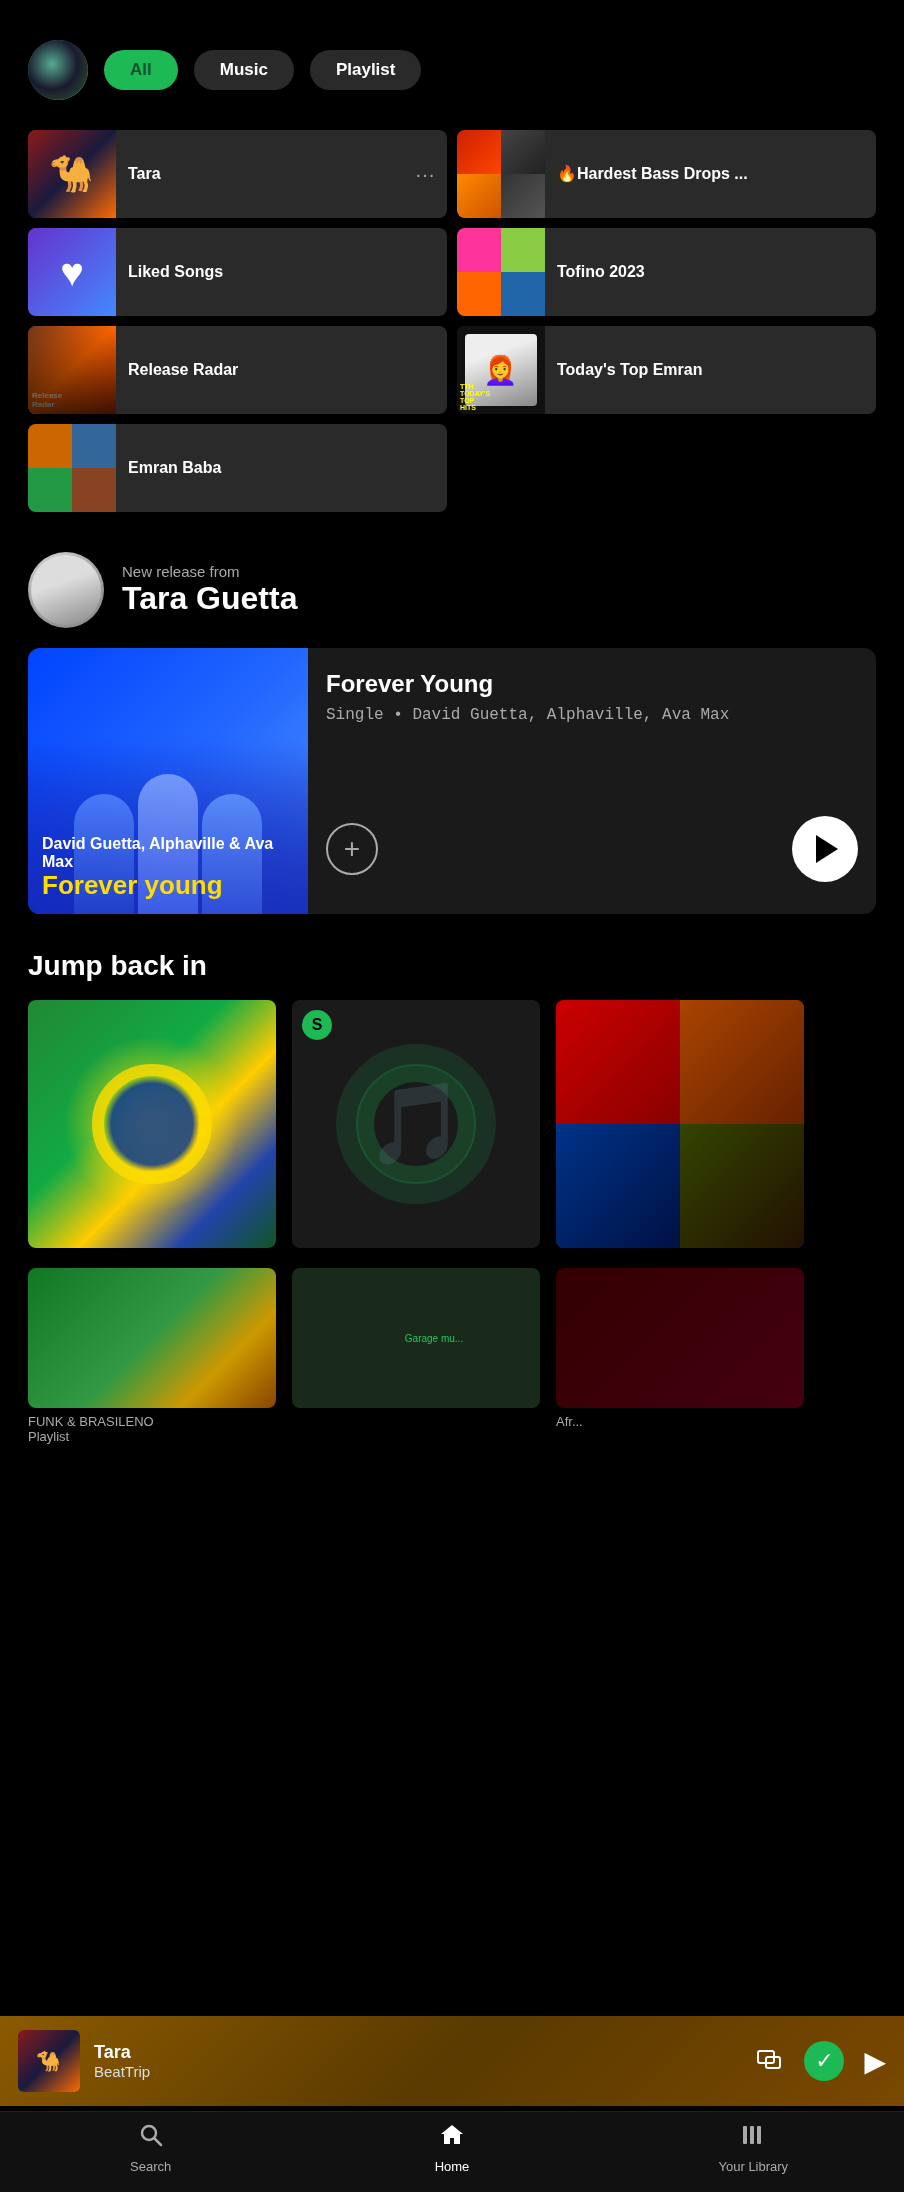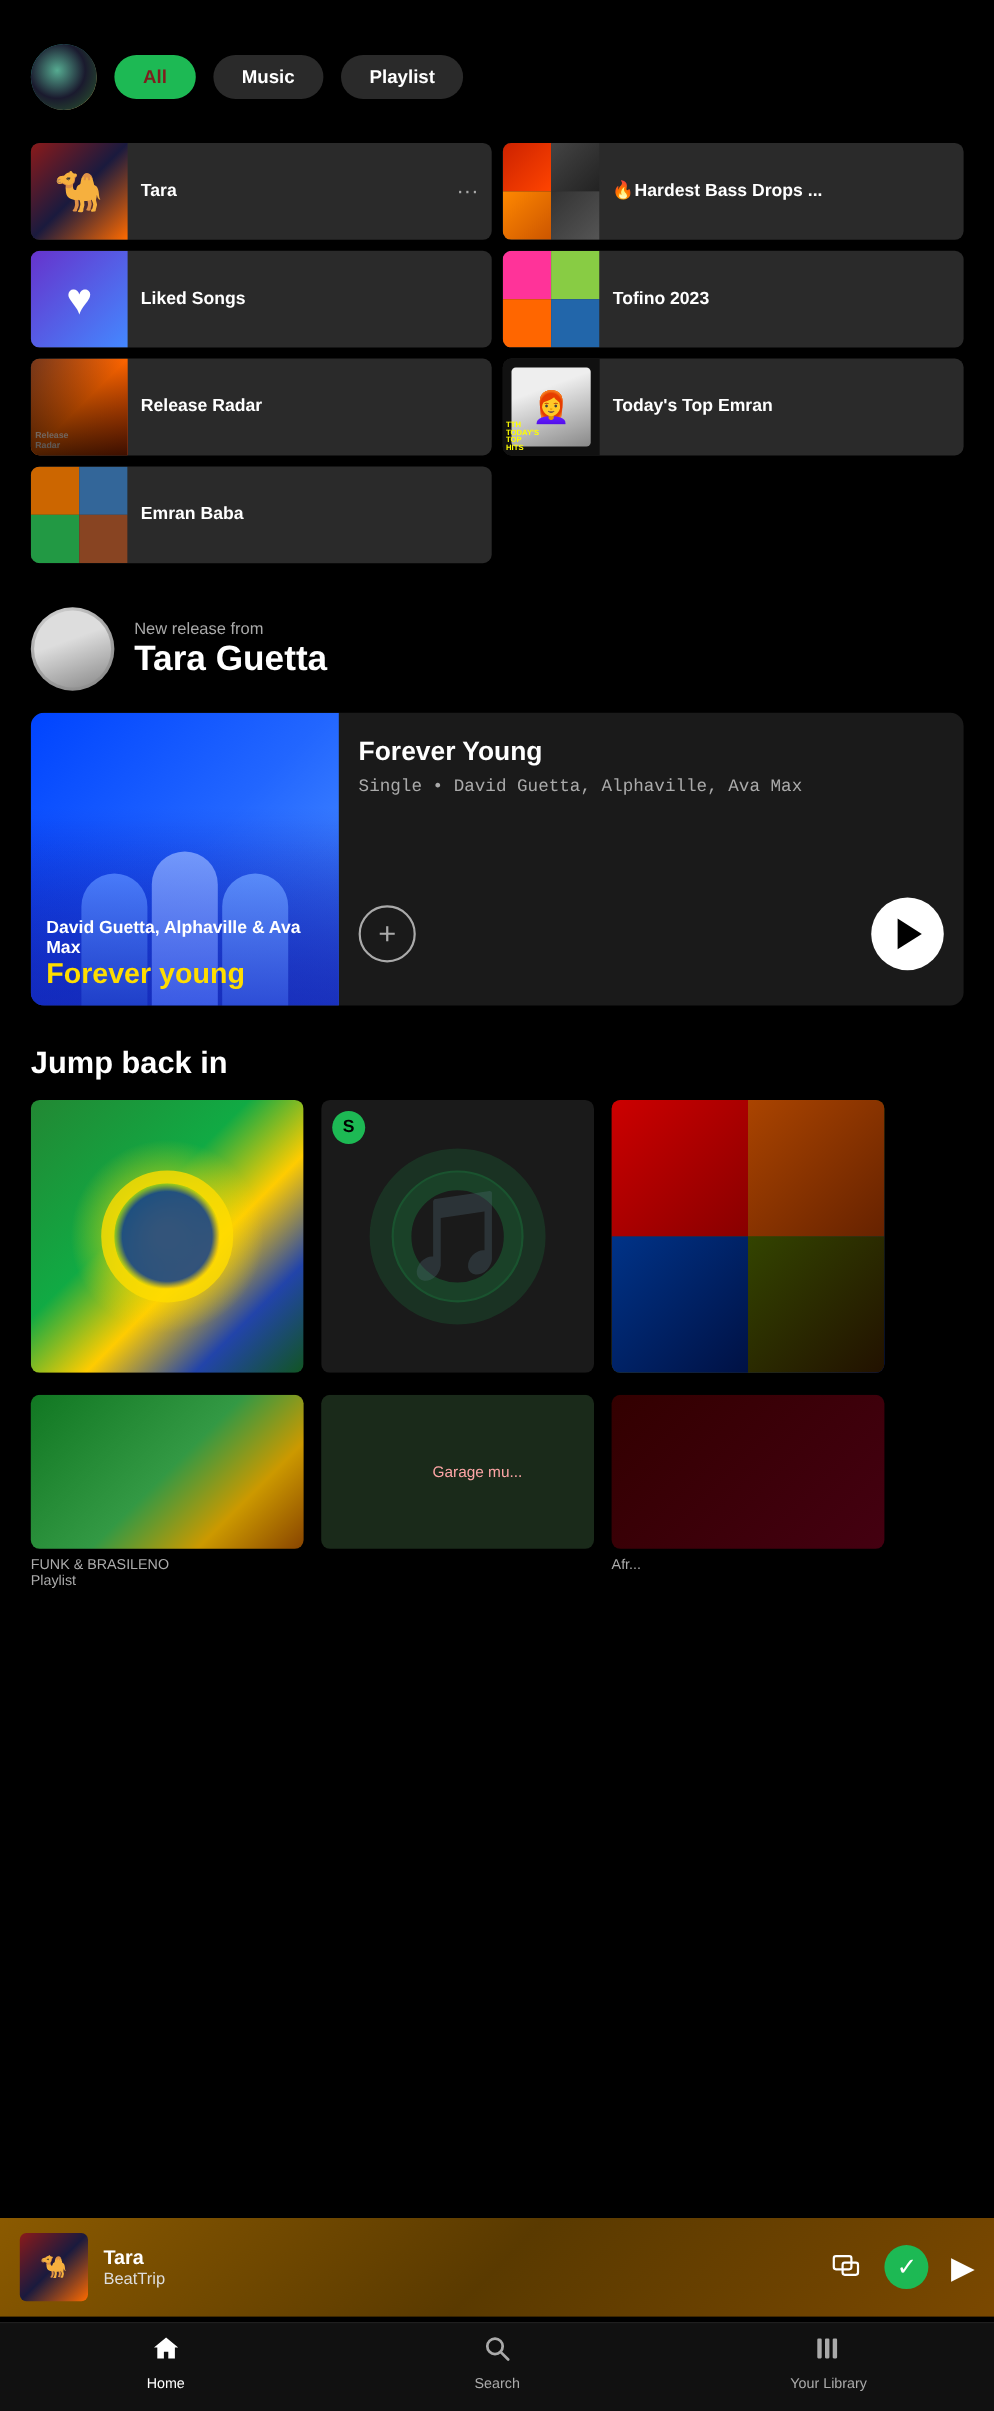--- a/index.html
+++ b/index.html
@@ -38,21 +38,21 @@
     .filter-btn {
       padding: 10px 26px;
       border-radius: 30px;
       border: none;
       font-size: 17px;
       font-weight: 600;
       cursor: pointer;
     }
     .filter-btn.active {
       background: #1db954;
-      color: #7f1d1d;
+      color: #14532d;
     }
     .filter-btn.inactive {
       background: #2a2a2a;
       color: #fff;
     }
 
     
     .cards-grid {
       display: grid;
       grid-template-columns: 1fr 1fr;
@@ -615,21 +615,21 @@
     </div>
   </div>
 
   <div style="padding: 0 28px 20px; display:flex; gap:16px; overflow:hidden;">
     <div style="width:248px;flex-shrink:0;">
       <div style="width:248px;height:140px;border-radius:8px;background:linear-gradient(135deg,#117722,#228833,#339944,#cc9900,#884400);overflow:hidden;"></div>
       <div style="font-size:13px;color:#aaa;padding-top:6px;">FUNK &amp; BRASILENO<br>Playlist</div>
     </div>
     <div style="width:248px;flex-shrink:0;">
       <div style="width:248px;height:140px;border-radius:8px;background:#1a2a1a;overflow:hidden;display:flex;align-items:center;justify-content:center;">
-        <span style="font-size:14px;color:#fca5a5;margin-left:36px;">Garage mu...</span>
+        <span style="font-size:10px;color:#22c55e;margin-left:36px;">Garage mu...</span>
       </div>
     </div>
     <div style="width:248px;flex-shrink:0;">
       <div style="width:248px;height:140px;border-radius:8px;background:linear-gradient(135deg,#330000,#440011);overflow:hidden;"></div>
       <div style="font-size:13px;color:#aaa;padding-top:6px;">Afr...</div>
     </div>
   </div>
 
 </div>
 
@@ -648,35 +648,35 @@
         <rect x="10" y="10" width="14" height="11" rx="2" stroke="white" stroke-width="2" fill="none"></rect>
       </svg>
     </div>
     <div class="np-heart-green">✓</div>
     <div class="np-play">▶</div>
   </div>
 </div>
 
 <nav class="bottom-nav">
   <div class="nav-item">
-    <div class="nav-icon active">
-      <svg width="26" height="26" viewBox="0 0 26 26" fill="white" xmlns="http://www.w3.org/2000/svg">
-        <path d="M13 3L2 12h3v10h6v-6h4v6h6V12h3L13 3z"></path>
-      </svg>
-    </div>
-    <span class="nav-label active">Home</span>
-  </div>
-  <div class="nav-item">
     <div class="nav-icon">
       <svg width="26" height="26" viewBox="0 0 26 26" fill="none" xmlns="http://www.w3.org/2000/svg">
         <circle cx="11" cy="11" r="7" stroke="#aaa" stroke-width="2.5"></circle>
         <line x1="16.5" y1="16.5" x2="23" y2="23" stroke="#aaa" stroke-width="2.5" stroke-linecap="round"></line>
       </svg>
     </div>
     <span class="nav-label">Search</span>
+  </div>
+  <div class="nav-item">
+    <div class="nav-icon active">
+      <svg width="26" height="26" viewBox="0 0 26 26" fill="white" xmlns="http://www.w3.org/2000/svg">
+        <path d="M13 3L2 12h3v10h6v-6h4v6h6V12h3L13 3z"></path>
+      </svg>
+    </div>
+    <span class="nav-label active">Home</span>
   </div>
   <div class="nav-item">
     <div class="nav-icon">
       <svg width="26" height="26" viewBox="0 0 26 26" fill="none" xmlns="http://www.w3.org/2000/svg">
         <rect x="3" y="4" width="4" height="18" rx="1" fill="#aaa"></rect>
         <rect x="10" y="4" width="4" height="18" rx="1" fill="#aaa"></rect>
         <rect x="17" y="4" width="4" height="18" rx="1" fill="#aaa"></rect>
       </svg>
     </div>
     <span class="nav-label">Your Library</span>

